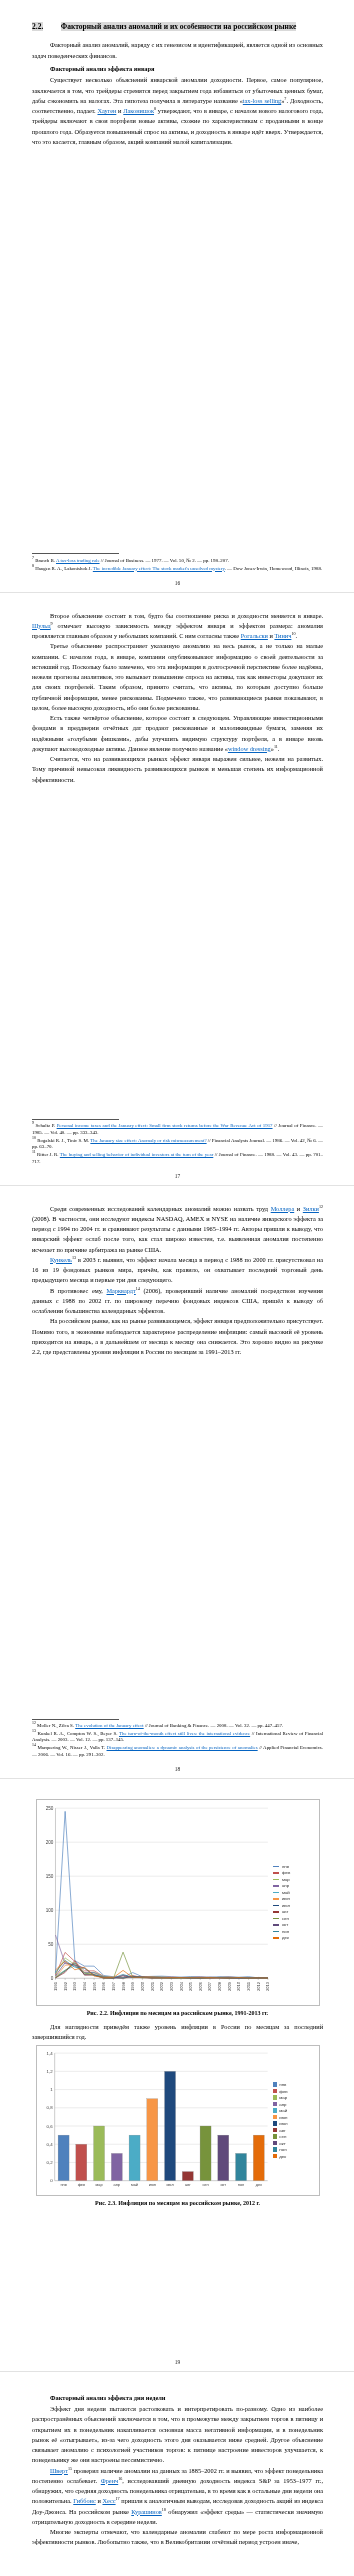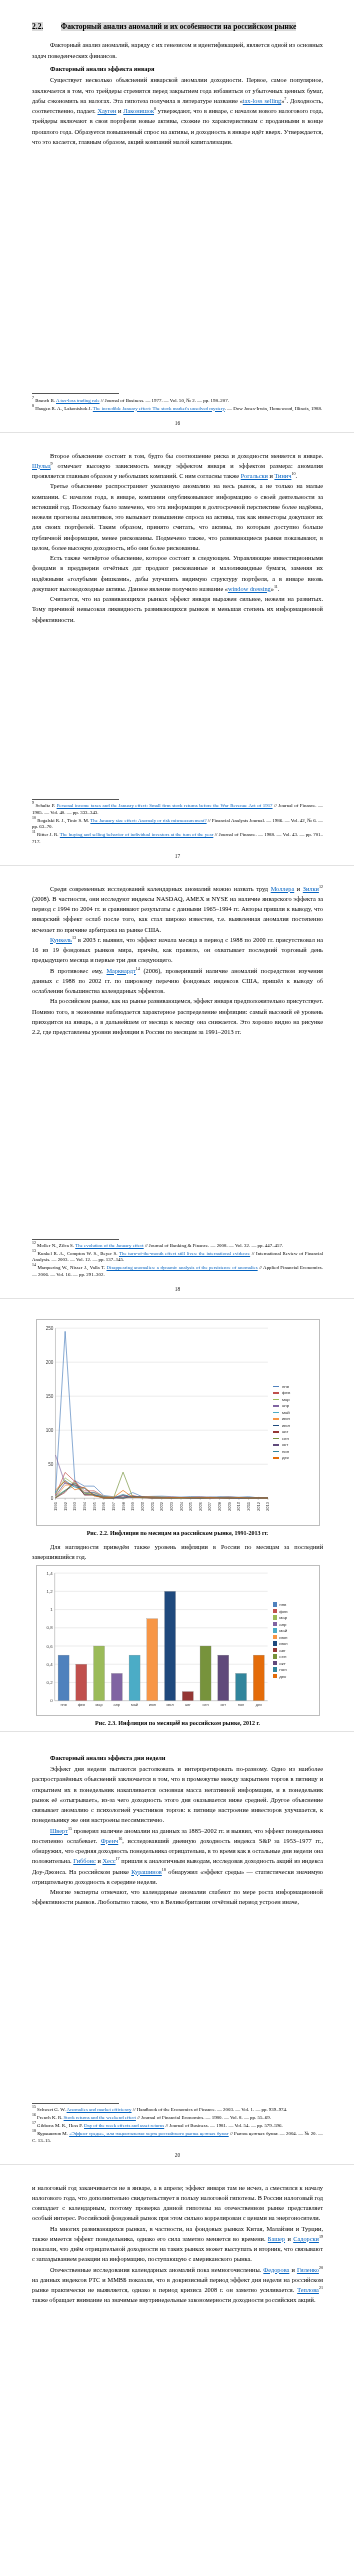--- a/index.html
+++ b/index.html
@@ -1,19 +1,19 @@
 <!DOCTYPE html>
 <html style="font-size:8.2px"><head>
 <meta charset="utf-8">
 <style>
   *{box-sizing:border-box;margin:0;padding:0}
   html,body{width:355px;background:#ffffff}
   body{font-family:"Liberation Serif",serif;color:#000}
   #doc{width:355px}
-  .page{width:355px;height:433px;background:#fff;position:relative;overflow:hidden;
+  .page{width:355px;height:593px;background:#fff;position:relative;overflow:hidden;
         border-bottom:1px solid #e2e2e2;padding:17.5px 32px 0}
   .h-section{font-size:7.5px;font-weight:700;line-height:1.55;margin:3.1px 0 8.2px}
   .h-num{margin-right:17.5px}
   .hl{background:#d9d9d9}
   .subhead{font-size:6.4px;font-weight:700;text-indent:18px;line-height:1.63;margin:3.1px 0 1px}
   .para{font-size:6.3px;line-height:1.63;text-align:justify;text-indent:18px}
   .para.noindent{text-indent:0}
   .lnk{color:#0563c1;text-decoration:underline;cursor:pointer}
   sup{vertical-align:super;font-size:0.65em;line-height:0}
   .caption{font-size:6px;font-weight:700;text-align:center;line-height:1.35;margin:3.6px 0 4.6px}

